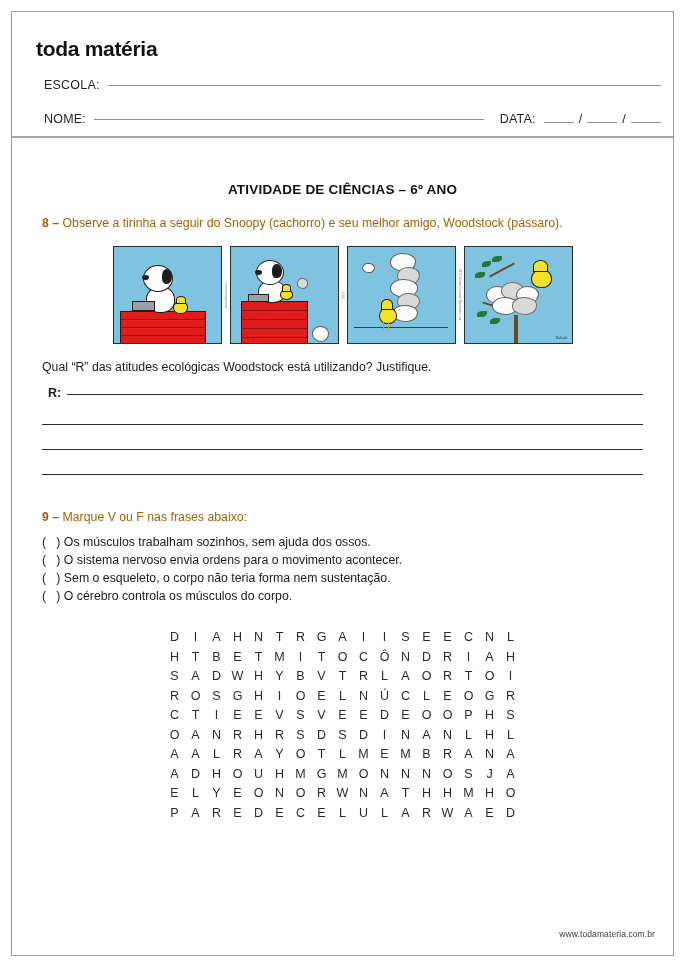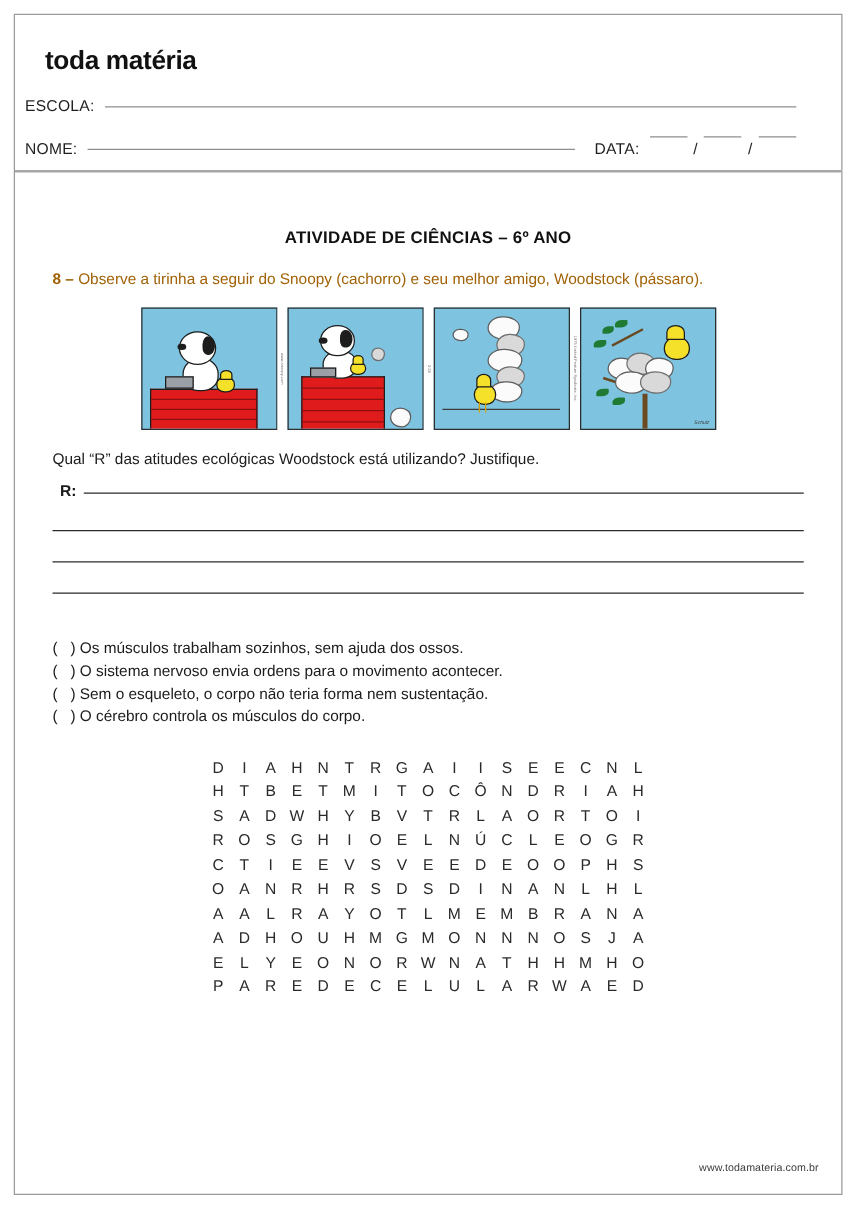--- a/index.html
+++ b/index.html
@@ -48,21 +48,21 @@
     position: absolute;
     left: 24px;
     top: 25px;
     font-size: 21px;
     font-weight: bold;
     letter-spacing: -0.3px;
     color: #111111;
   }
   .field-row {
     position: absolute;
-    left: 8px;
+    left: 32px;
     font-size: 12.5px;
     color: #1f1f1f;
     letter-spacing: 0.2px;
     display: flex;
     align-items: baseline;
   }
   .field-row.escola { top: 66px; width: 617px; }
   .field-row.nome   { top: 100px; width: 617px; }
 
   .field-label {
@@ -74,21 +74,21 @@
     border-bottom: 1px solid #8f8f8f;
     height: 0;
     margin-left: 8px;
     position: relative;
     top: -3px;
   }
 
   .date-group {
     flex: 0 0 auto;
     display: flex;
-    align-items: flex-start;
+    align-items: flex-end;
     margin-left: 16px;
     white-space: nowrap;
   }
   .date-label { margin-right: 8px; }
   .date-blank {
     display: inline-block;
     width: 30px;
     border-bottom: 1px solid #8f8f8f;
     height: 0;
     position: relative;
@@ -476,20 +476,24 @@
           <span class="ans-label">R:</span>
           <span class="ans-rule"></span>
         </div>
         <div class="ans-line"></div>
         <div class="ans-line"></div>
         <div class="ans-line"></div>
       </div>
     </div>
 
     <div class="q-block" style="margin-top:34px;">
+      <div class="q-text">
+        <span class="q-num">9 –</span>
+        <span>Marque V ou F nas frases abaixo:</span>
+      </div>
       <div class="vf-list">
         <div class="vf-item">(   ) Os músculos trabalham sozinhos, sem ajuda dos ossos.</div>
         <div class="vf-item">(   ) O sistema nervoso envia ordens para o movimento acontecer.</div>
         <div class="vf-item">(   ) Sem o esqueleto, o corpo não teria forma nem sustentação.</div>
         <div class="vf-item">(   ) O cérebro controla os músculos do corpo.</div>
       </div>
     </div>
 
     <div class="q-block" style="margin-top:22px;">
 

